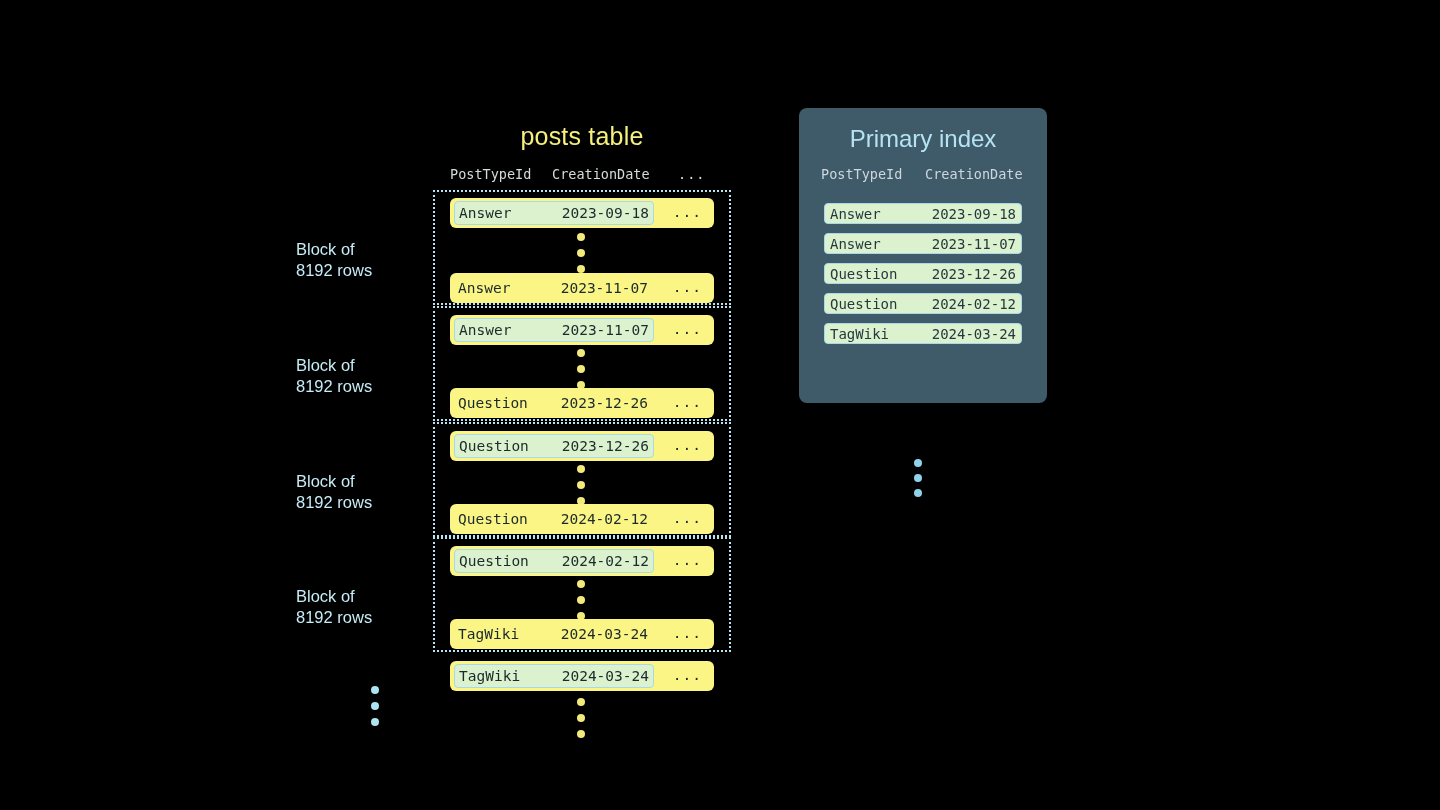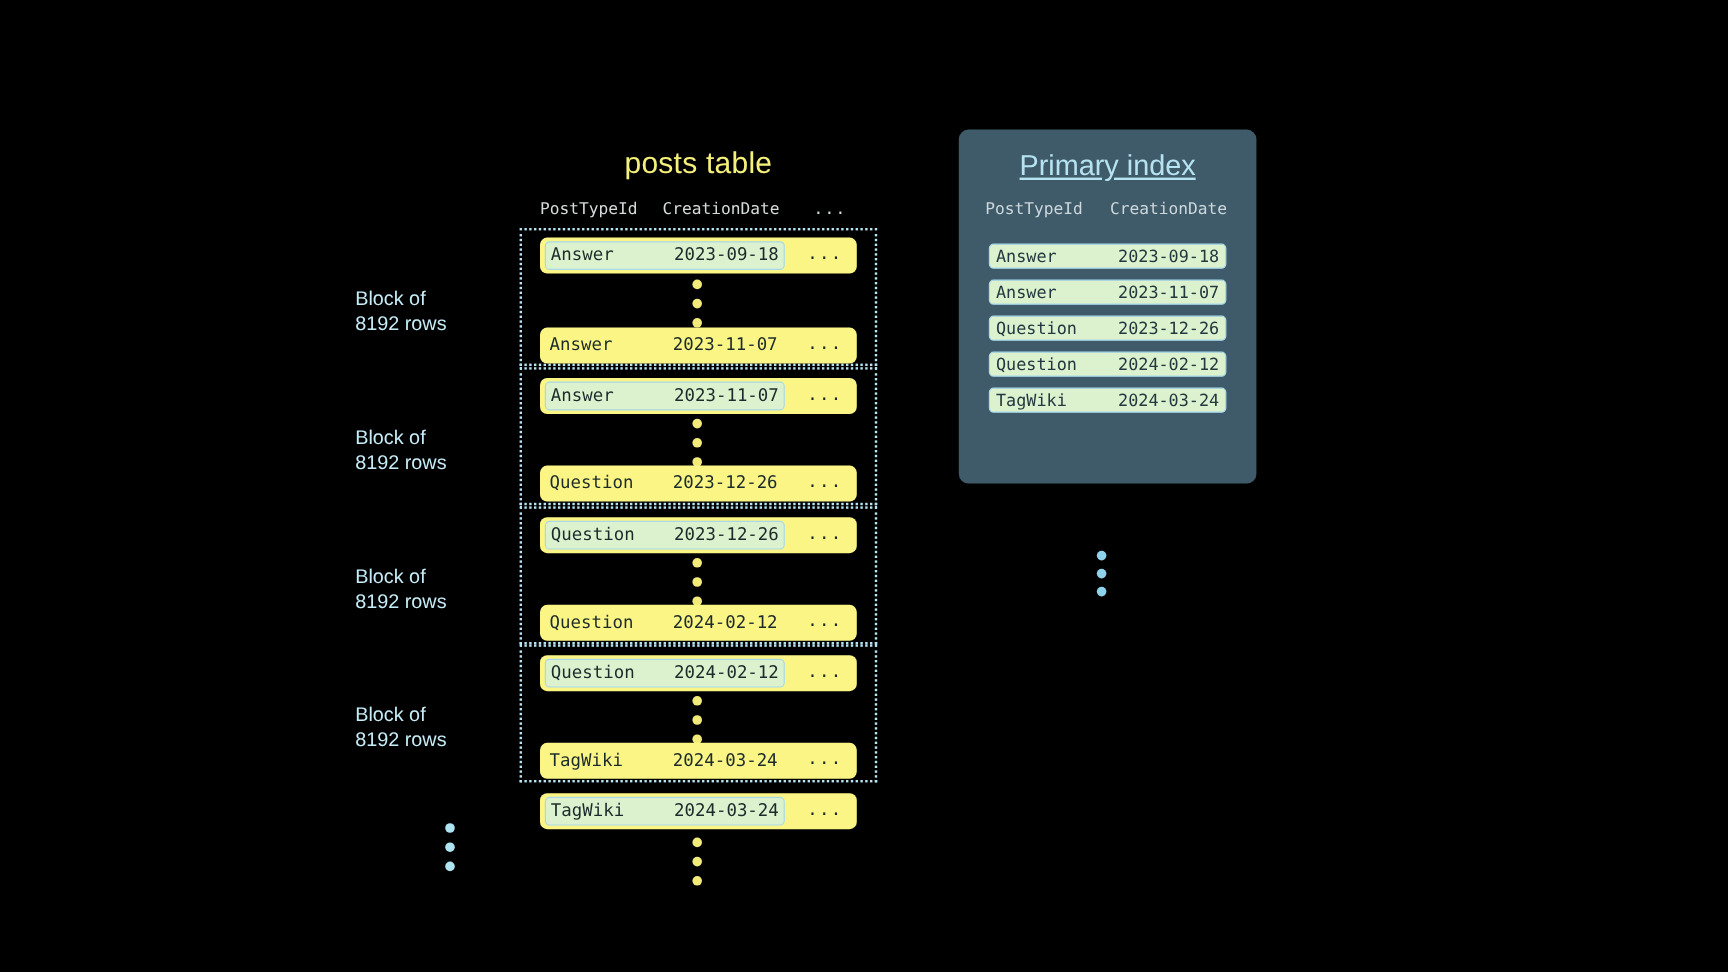--- a/index.html
+++ b/index.html
@@ -158,21 +158,20 @@
   }
   .index-title {
     position: absolute;
     left: 0;
     top: 17px;
     width: 248px;
     text-align: center;
     color: #b6e3f2;
     font-size: 24px;
     font-family: "Liberation Sans", sans-serif;
-    text-decoration: underline;
   }
   .index-header {
     position: absolute;
     left: 0;
     top: 58px;
     width: 248px;
     height: 20px;
     font-family: "DejaVu Sans Mono", monospace;
     font-size: 13.5px;
     color: #ccd8dd;

